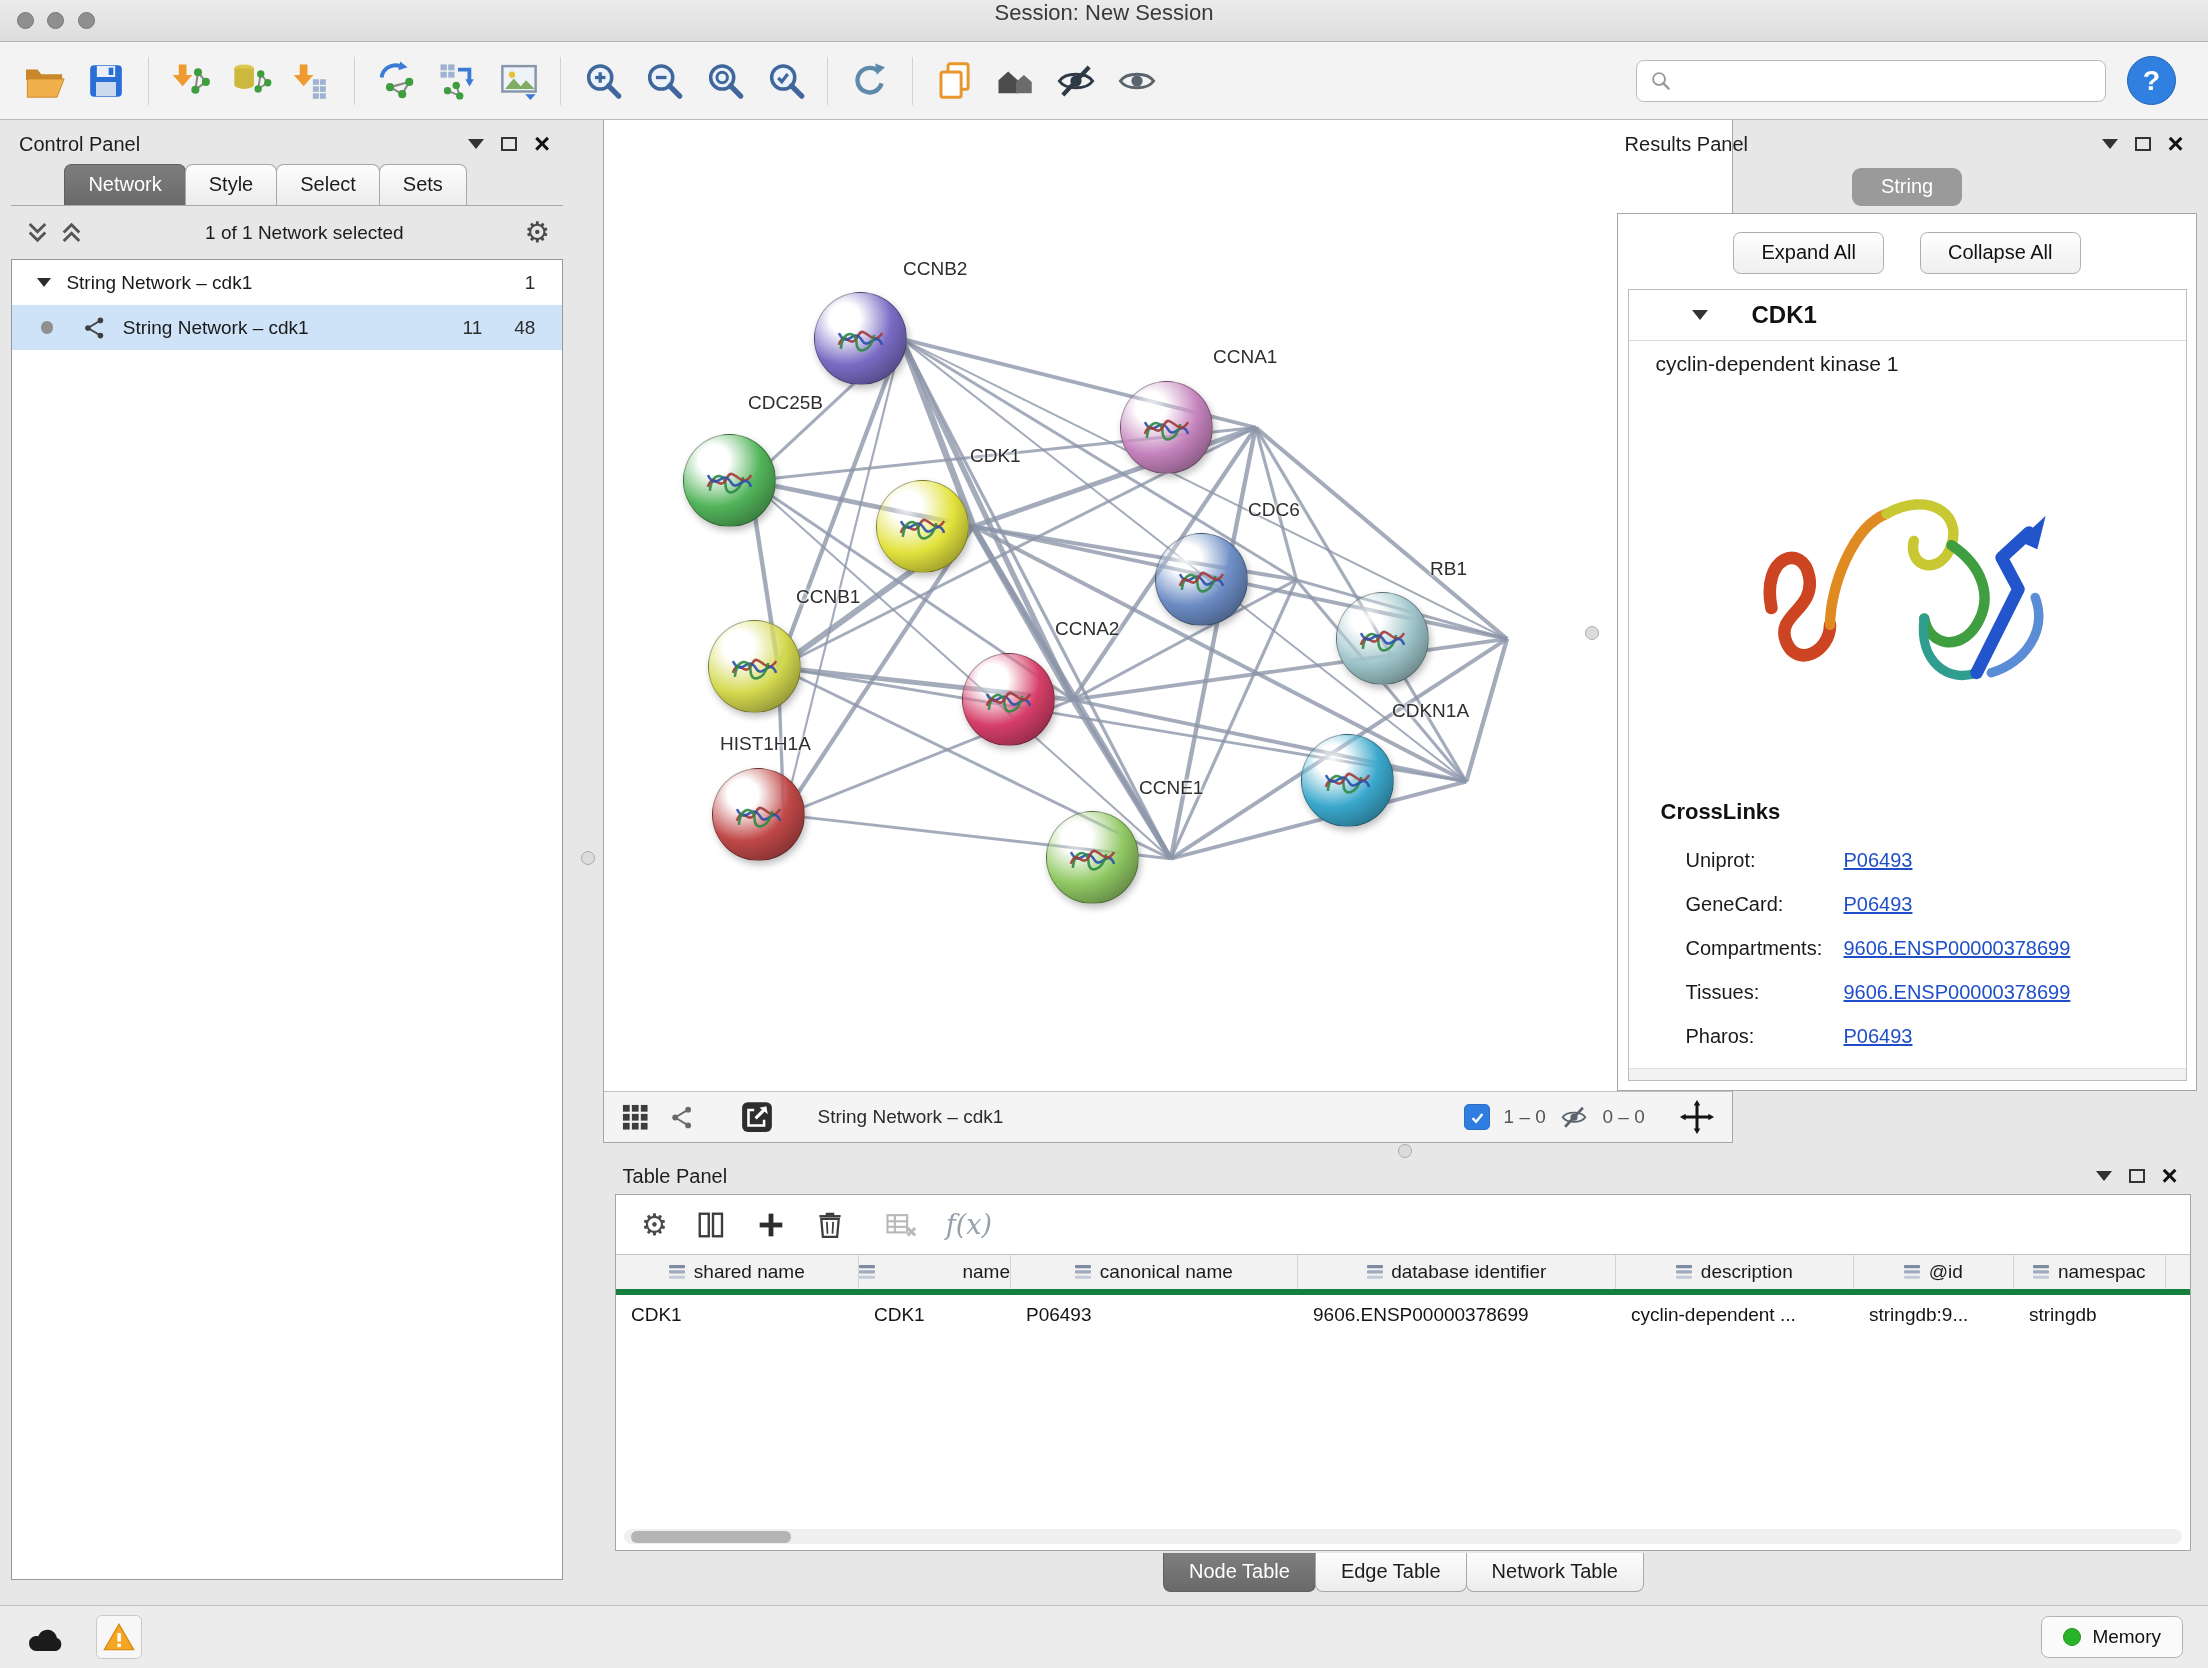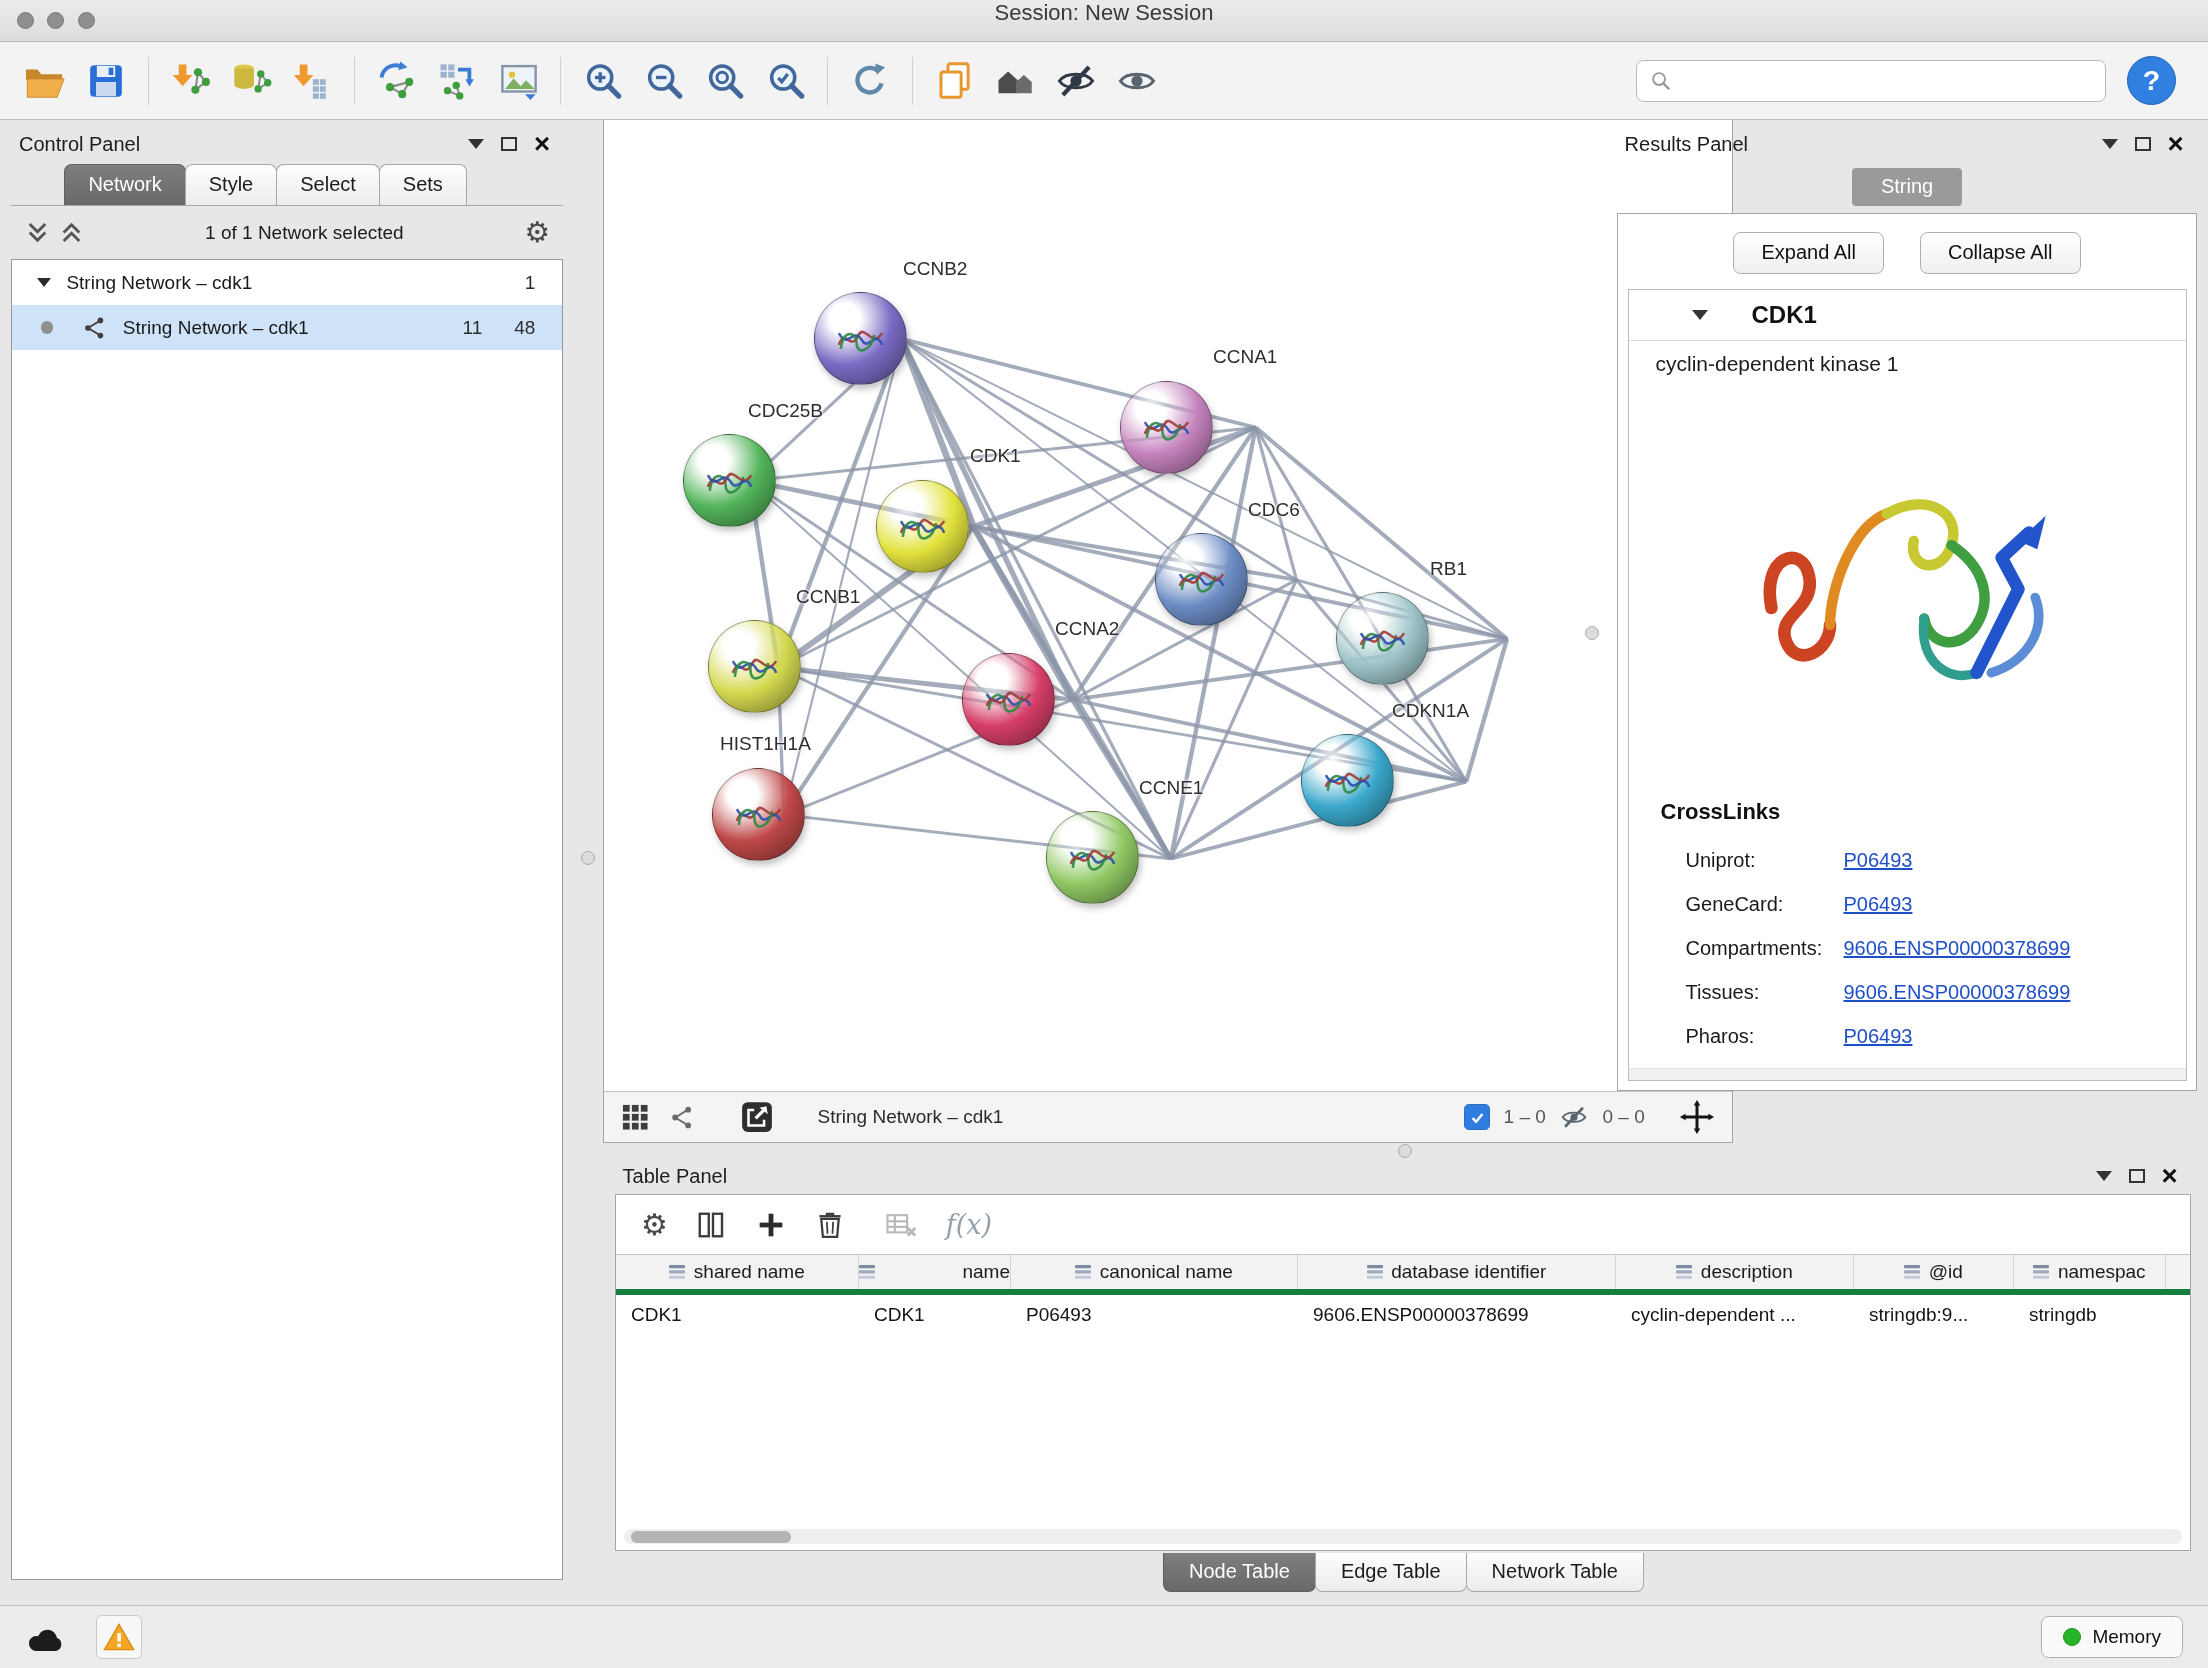--- a/index.html
+++ b/index.html
@@ -76,21 +76,21 @@
             align-items:center; gap:19px; padding:0 17px; font-size:19px; color:#444; }
   .nv-title { margin-left:25px; color:#2b2b2b; }
   .nv-right { margin-left:auto; display:flex; align-items:center; gap:13.3px; color:#555; }
   .chk { width:26px; height:26px; border-radius:4.8px; background:#2f7de0; border:1px solid #2a6ec4;
          display:flex; align-items:center; justify-content:center; cursor:pointer; }
 
   
   .results-panel { position:absolute; left:1617px; top:126px; width:580px; height:965px;
                    display:flex; flex-direction:column; }
   .string-pill { margin:5.7px auto 7.6px; background:#9a9a9a; color:#fff; font-size:20px;
-                 padding:7.6px 28.5px; border-radius:4px; cursor:pointer; }
+                 padding:7.6px 28.5px; border-radius:9px; cursor:pointer; }
   .rp-body { flex:1; background:#fff; border:1px solid #a6a6a6; display:flex;
              flex-direction:column; padding:11.4px 9.5px 9.5px; }
   .rp-btnrow { display:flex; justify-content:center; gap:36px; padding:5.7px 0 15px; }
   .rp-btn { font-size:20px; padding:8.6px 27px; border:1px solid #aeaeae; border-radius:7.6px;
             background:linear-gradient(#ffffff,#efefef); color:#111; cursor:pointer; }
   .rp-card { flex:1; border:1px solid #bdbdbd; display:flex; flex-direction:column; overflow:hidden; }
   .rp-title { height:51px; display:flex; align-items:center; border-bottom:1px solid #dcdcdc; }
   .rp-title .tri-down { margin-left:63px; }
   .rp-name { font-size:24px; font-weight:bold; color:#111; margin-left:44px; }
   .rp-desc { font-size:21px; color:#1c1c1c; padding:11.4px 0 3.8px 27px; }
@@ -433,21 +433,21 @@
           </svg>
         </div>
         <div class="net-label" style="left: 609px; top: 226px;">CCNA1</div>
         <div class="net-node" style="left: 79px; top: 314px; background: radial-gradient(circle at 33% 28%, rgba(255, 255, 255, 0.92) 0%, rgba(255, 255, 255, 0.28) 17%, rgb(82, 180, 90) 52%, rgb(41, 90, 45) 100%);">
           <svg viewBox="0 0 60 40" width="59" height="40">
             <path d="M10 30 C12 10 26 12 26 24 C26 36 40 34 44 16" fill="none" stroke="#2e8a42" stroke-width="2.6" stroke-opacity="0.9"></path>
             <path d="M8 26 C14 8 20 34 28 16 C34 4 42 30 52 14" fill="none" stroke="#a23a3a" stroke-width="2.6" stroke-opacity="0.9"></path>
             <path d="M8 14 C18 32 22 6 32 22 C38 32 46 10 52 26" fill="none" stroke="#2b50a8" stroke-width="2.6" stroke-opacity="0.9"></path>
           </svg>
         </div>
-        <div class="net-label" style="left: 144px; top: 280px;">CDC25B</div>
+        <div class="net-label" style="left: 144px; top: 272px;">CDC25B</div>
         <div class="net-node" style="left: 272px; top: 360px; background: radial-gradient(circle at 33% 28%, rgba(255, 255, 255, 0.92) 0%, rgba(255, 255, 255, 0.28) 17%, rgb(226, 226, 62) 52%, rgb(113, 113, 31) 100%);">
           <svg viewBox="0 0 60 40" width="59" height="40">
             <path d="M8 26 C14 8 20 34 28 16 C34 4 42 30 52 14" fill="none" stroke="#a23a3a" stroke-width="2.6" stroke-opacity="0.9"></path>
             <path d="M8 14 C18 32 22 6 32 22 C38 32 46 10 52 26" fill="none" stroke="#2b50a8" stroke-width="2.6" stroke-opacity="0.9"></path>
             <path d="M10 30 C12 10 26 12 26 24 C26 36 40 34 44 16" fill="none" stroke="#2e8a42" stroke-width="2.6" stroke-opacity="0.9"></path>
           </svg>
         </div>
         <div class="net-label" style="left: 366px; top: 325px;">CDK1</div>
         <div class="net-node" style="left: 551px; top: 413px; background: radial-gradient(circle at 33% 28%, rgba(255, 255, 255, 0.92) 0%, rgba(255, 255, 255, 0.28) 17%, rgb(107, 140, 196) 52%, rgb(53, 70, 98) 100%);">
           <svg viewBox="0 0 60 40" width="59" height="40">

